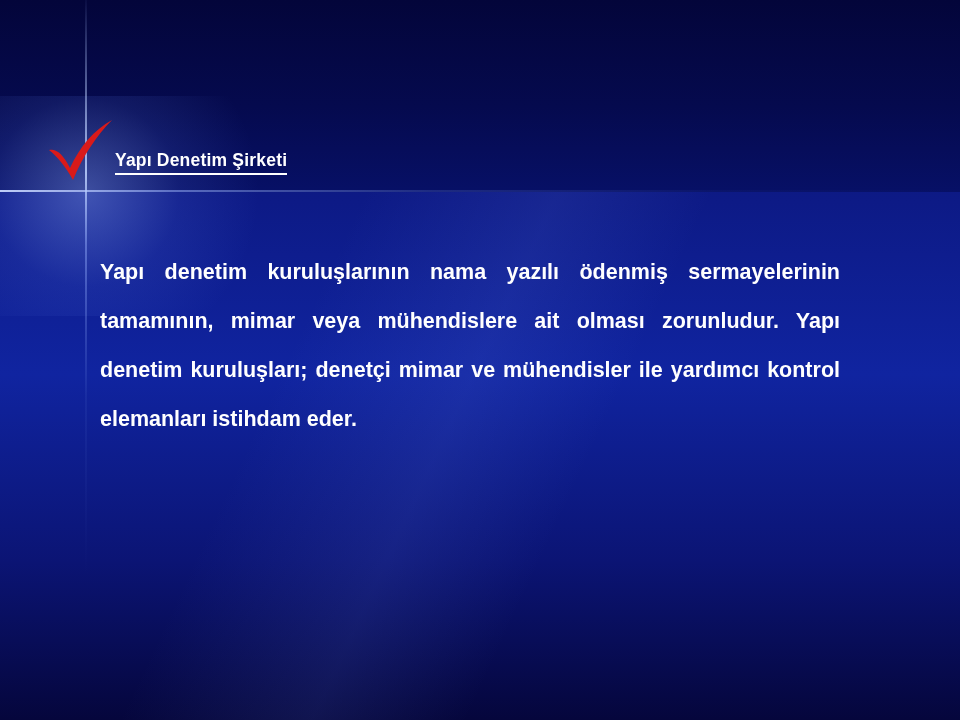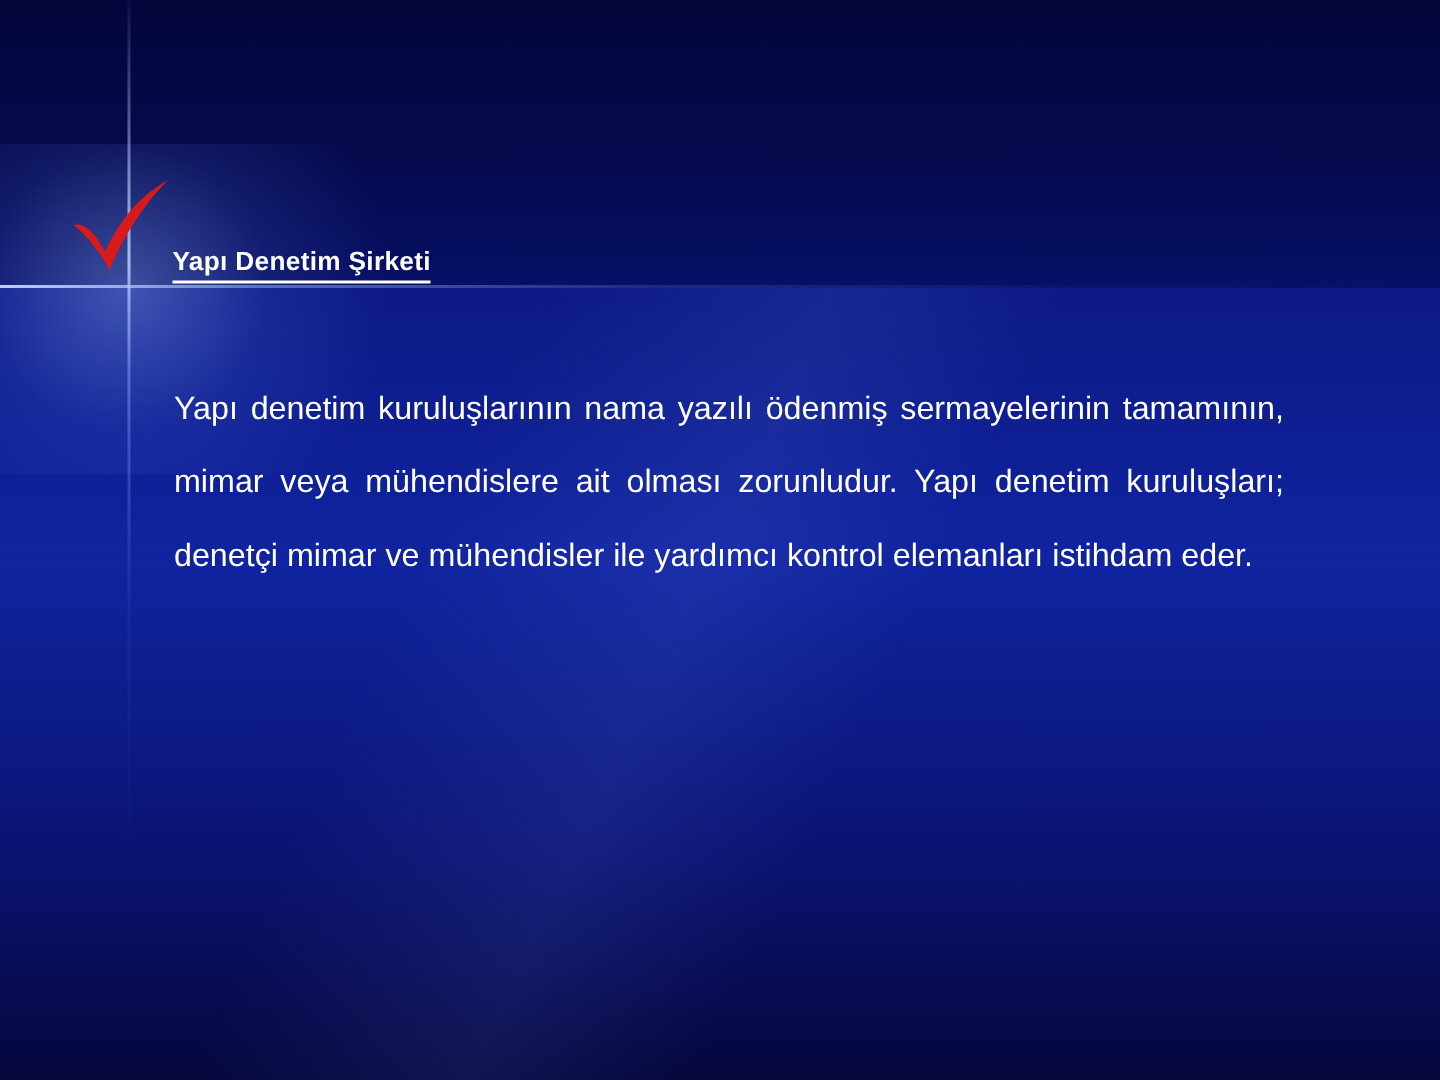--- a/index.html
+++ b/index.html
@@ -73,46 +73,46 @@
     position: absolute;
     left: 46px;
     top: 120px;
     width: 70px;
     height: 62px;
   }
 
   .title-row {
     position: absolute;
     left: 115px;
-    top: 164px;
+    top: 150px;
     display: flex;
     align-items: baseline;
     text-align: center;
   }
   .title {
     color: #ffffff;
     font-size: 17.5px;
     font-weight: bold;
     letter-spacing: 0.2px;
     border-bottom: 2px solid #ffffff;
     padding-bottom: 2px;
     white-space: nowrap;
   }
 
   .body-text {
     position: absolute;
-    left: 116px;
+    left: 100px;
     top: 248px;
     width: 740px;
     color: #ffffff;
     font-size: 21.5px;
     line-height: 49px;
     text-align: justify;
     text-justify: inter-word;
-    font-weight: normal;
+    font-weight: bold;
   }
 </style>
 </head>
 <body>
 
 <div class="slide">
 
   <div class="top-band"></div>
   <div class="cross-glow"></div>
   <div class="hline"></div>

